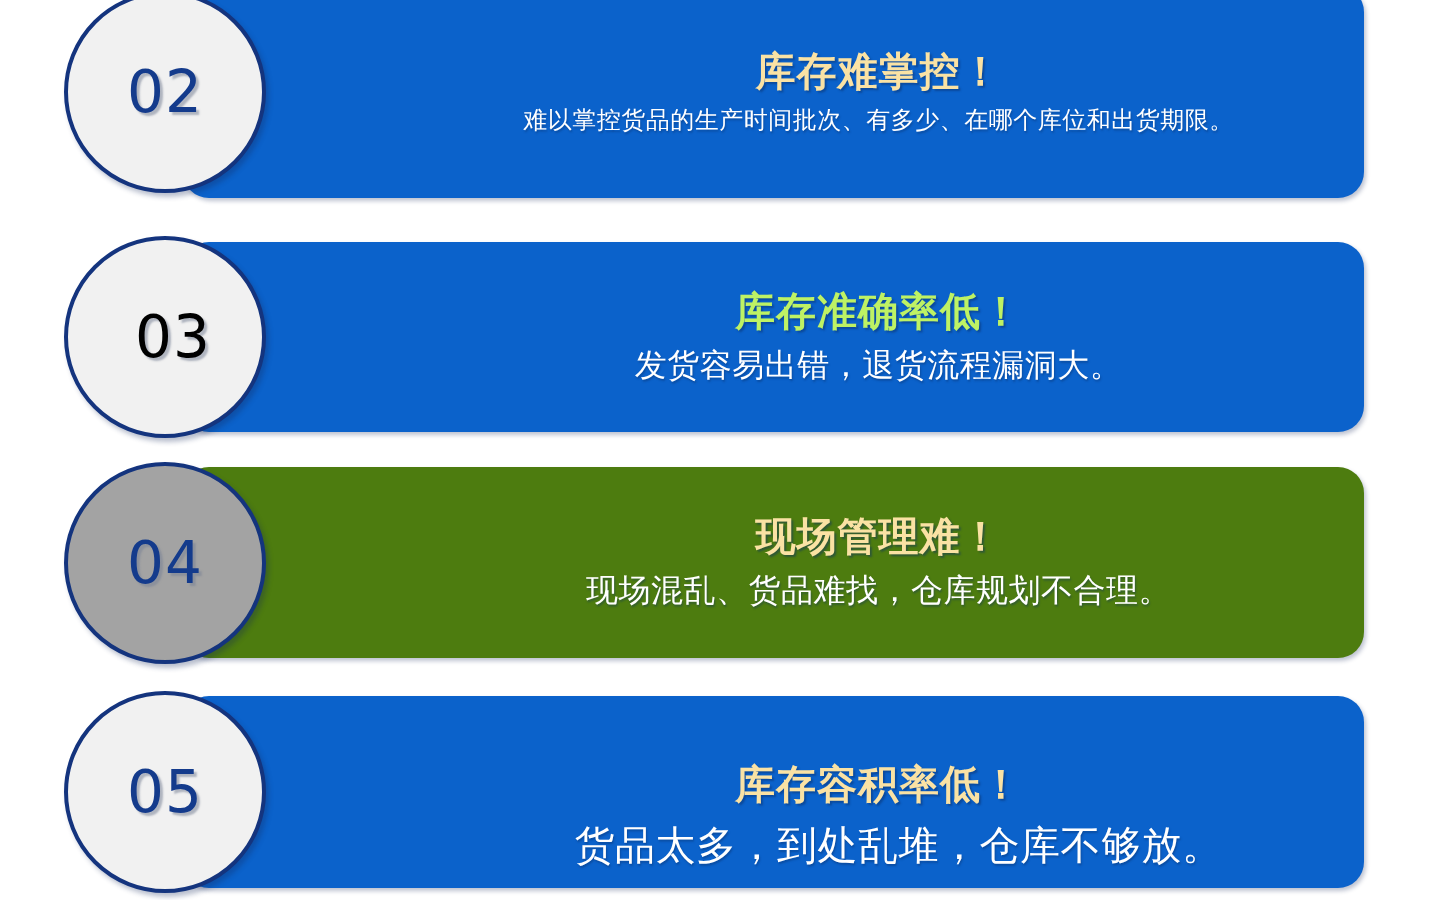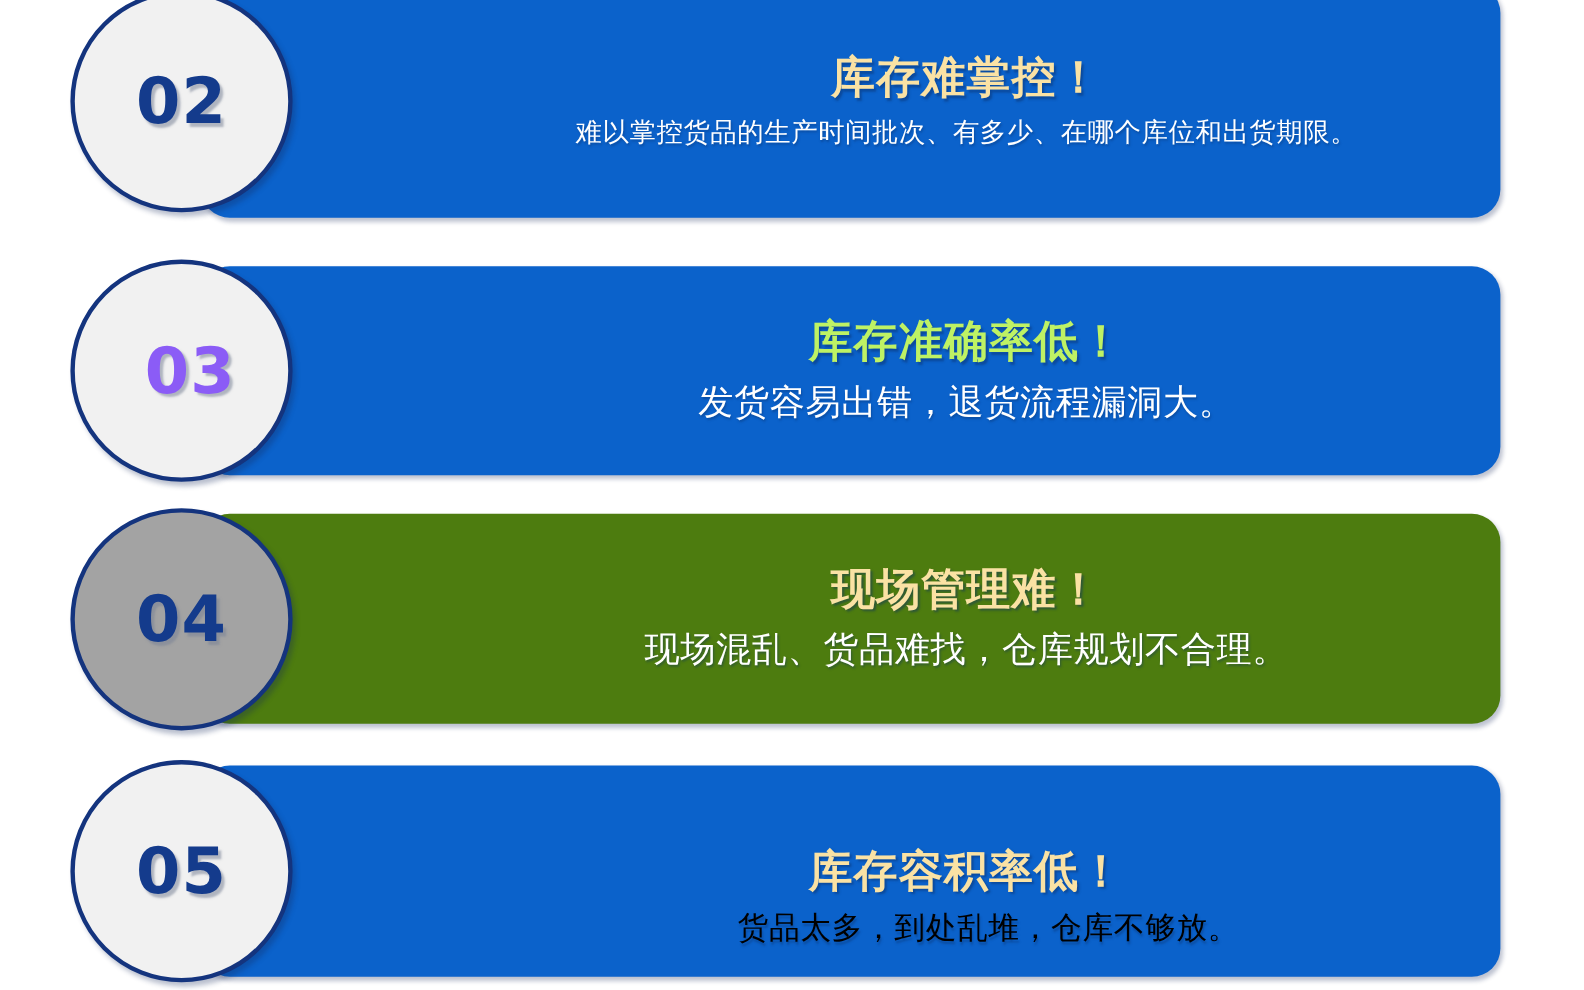--- a/index.html
+++ b/index.html
@@ -86,21 +86,21 @@
     box-sizing: border-box;
     display: flex;
     align-items: center;
     justify-content: center;
     box-shadow: 3px 4px 5px rgba(20, 40, 90, 0.30);
     z-index: 5;
   }
 
   .badge-number {
     color: #143b8c;
-    font-weight: bold;
+    font-weight: normal;
     font-size: 58px;
     letter-spacing: 1px;
     text-shadow: 3px 3px 2px rgba(120, 130, 150, 0.55);
   }
 </style>
 </head>
 <body>
 
 <div id="stage" style="background: rgb(255, 255, 255);">
 
@@ -117,41 +117,41 @@
   </div>
 
   <div class="card-row" style="top: 242px; height: 190px;">
     <div class="card-panel" style="background: rgb(11, 98, 203);">
       <div class="card-text">
         <div class="card-title" style="font-size: 40px; color: #bef264;">库存准确率低！</div>
         <div class="card-desc" style="font-size: 32px; color: rgb(255, 255, 255);">发货容易出错，退货流程漏洞大。</div>
       </div>
     </div>
     <div class="badge" style="background: rgb(241, 241, 241); border-color: rgb(20, 52, 126);">
-      <span class="badge-number" style="color: #8b5cf6; margin-left: 16px;">03</span>
+      <span class="badge-number" style="color: #000000; margin-left: 16px;">03</span>
     </div>
   </div>
 
   <div class="card-row" style="top: 467px; height: 191px;">
     <div class="card-panel" style="background: #4d7c0f;">
       <div class="card-text">
         <div class="card-title" style="font-size: 40px; color: rgb(250, 226, 164);">现场管理难！</div>
         <div class="card-desc" style="font-size: 32px; color: rgb(255, 255, 255);">现场混乱、货品难找，仓库规划不合理。</div>
       </div>
     </div>
     <div class="badge" style="background: #a3a3a3; border-color: rgb(20, 52, 126);">
       <span class="badge-number" style="color: rgb(20, 59, 140);">04</span>
     </div>
   </div>
 
   <div class="card-row" style="top: 696px; height: 192px;">
     <div class="card-panel" style="background: rgb(11, 98, 203);">
       <div class="card-text">
         <div class="card-title" style="font-size: 40px; color: rgb(250, 226, 164); margin-top: 48px;">库存容积率低！</div>
-        <div class="card-desc" style="font-size: 28px; color: #000000; margin-left: 40px;">货品太多，到处乱堆，仓库不够放。</div>
+        <div class="card-desc" style="font-size: 40px; color: #ffffff; margin-left: 40px;">货品太多，到处乱堆，仓库不够放。</div>
       </div>
     </div>
     <div class="badge" style="background: rgb(241, 241, 241); border-color: rgb(20, 52, 126);">
       <span class="badge-number" style="color: rgb(20, 59, 140);">05</span>
     </div>
   </div>
 
 </div>
 
 </body></html>

